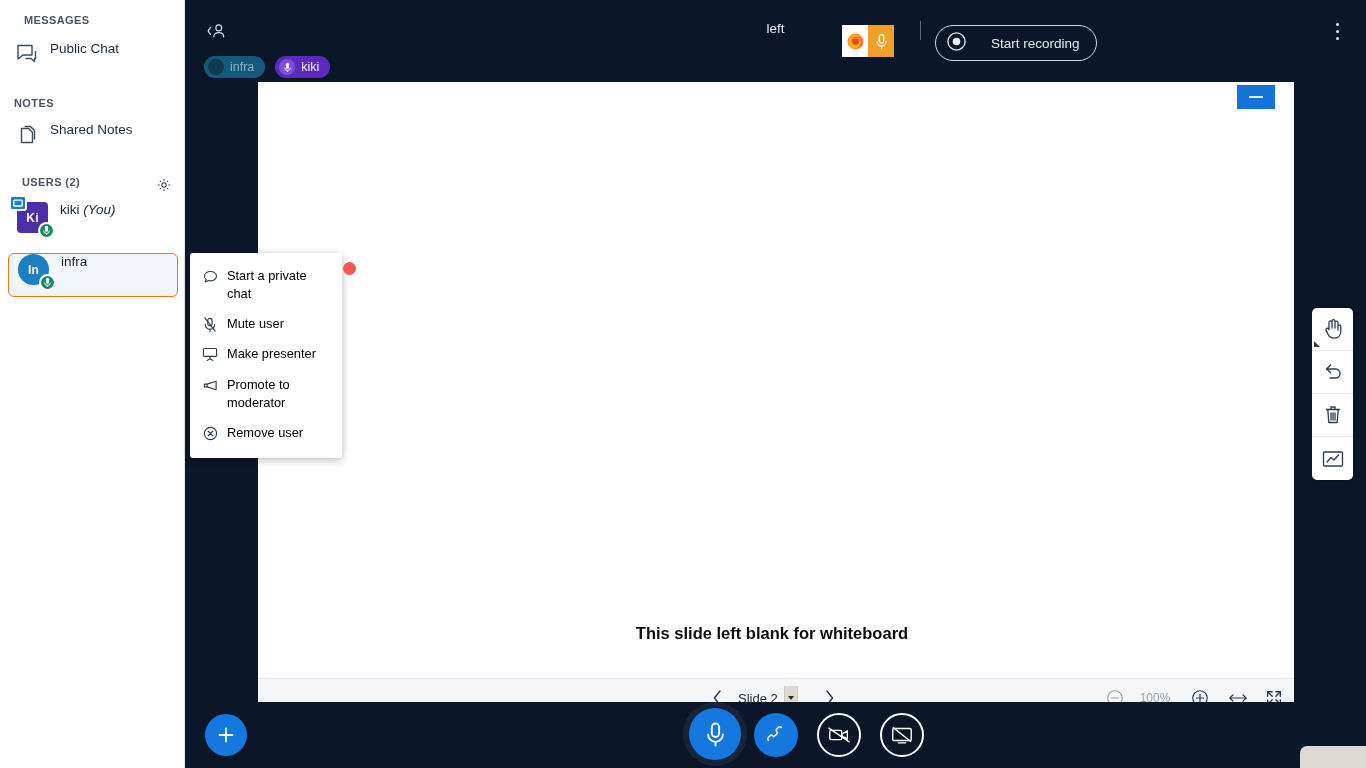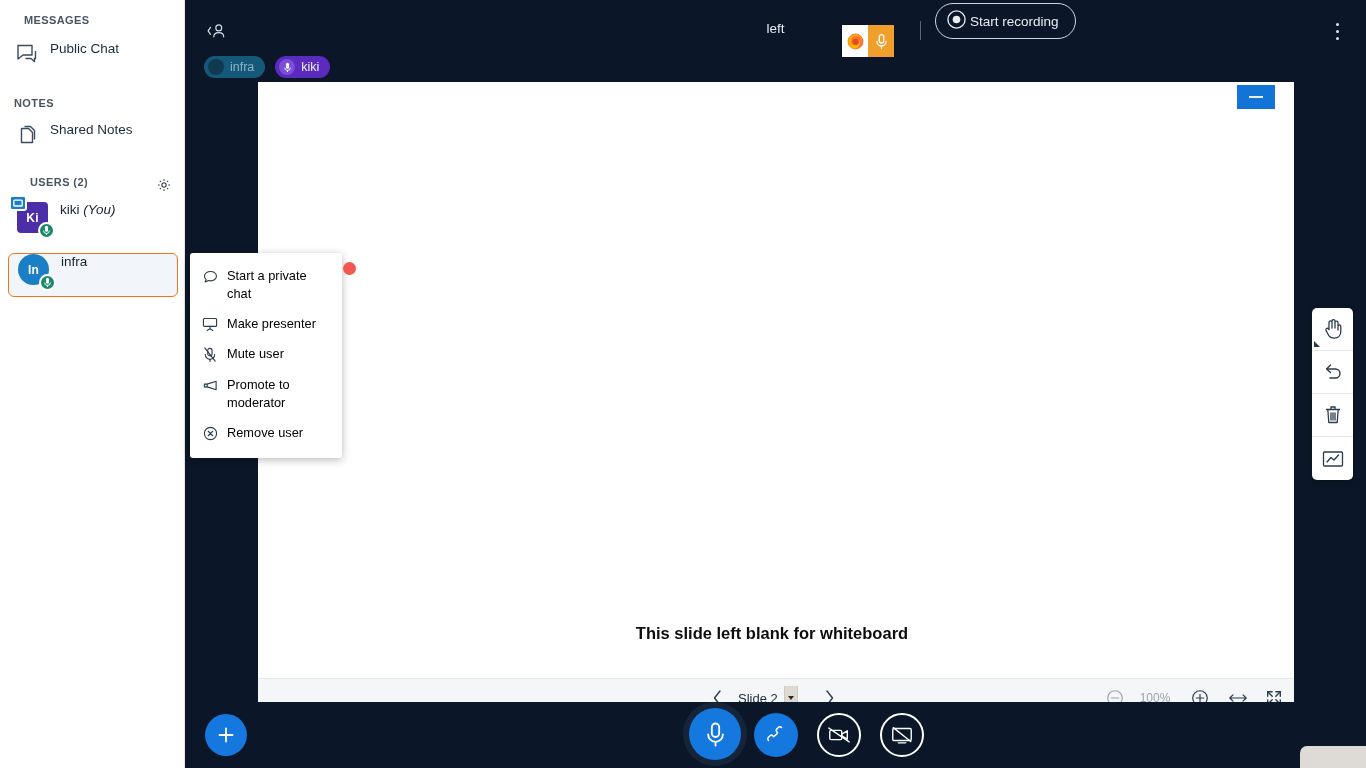--- a/index.html
+++ b/index.html
@@ -15,21 +15,21 @@
   #sidebar {
     position: absolute; left: 0; top: 0; width: 185px; height: 768px;
     background: #ffffff; border-right: 1px solid #e4e6e8;
   }
   .side-head {
     font-size: 11px; font-weight: bold; letter-spacing: .4px;
     color: #4a5561; padding: 0 14px; text-transform: uppercase;
   }
   #messages-head { position: absolute; top: 14px; left: 0; padding-left: 24px; }
   #notes-head    { position: absolute; top: 97px; left: 0; }
-  #users-head    { position: absolute; top: 176px; left: 16px; }
+  #users-head    { position: absolute; top: 176px; left: 8px; }
 
   .side-row {
     position: absolute; left: 6px; width: 173px; height: 40px;
     display: flex; gap: 10px; padding-left: 8px;
     border-radius: 5px; cursor: pointer;
   }
   #row-public-chat  { top: 41px; }
   #row-shared-notes { top: 122px; }
   .side-row .label { font-size: 13.5px; color: #1b2b3c; }
   .side-icon { width: 26px; height: 26px; display:block; color:#394b5d; }
@@ -82,23 +82,23 @@
     position:absolute; left: 735px; top: 21px; width:1px; height:19px; background:#5b6879;
   }
   #firefox-perm {
     position:absolute; left: 657px; top: 25px; width: 52px; height: 32px;
     display:flex; background:#ffffff; box-shadow:0 0 0 1px rgba(0,0,0,.15);
   }
   #firefox-perm .ff { width: 26px; height: 32px; display:flex; align-items:center; justify-content:center; background:#fff; }
   #firefox-perm .mic { width: 26px; height: 32px; display:flex; align-items:center; justify-content:center; background:#f0a02a; color:#fff; }
 
   #start-recording {
-    position:absolute; left: 750px; top: 3px; height: 36px; padding: 0 16px 0 10px;
+    position:absolute; left: 750px; top: 25px; height: 36px; padding: 0 16px 0 10px;
     border: 1px solid #cfd6de; border-radius: 18px; background: transparent;
-    display:flex; align-items:center; gap: 3px; cursor:pointer;
+    display:flex; align-items:center; gap: 24px; cursor:pointer;
     color:#e9edf1; font-size: 13.5px; font-family:"Liberation Sans", sans-serif;
   }
   #options-btn {
     position:absolute; right: 14px; top: 15px; width: 30px; height: 32px;
     display:flex; flex-direction:column; align-items:center; justify-content:center; gap:4px; cursor:pointer;
   }
   #options-btn span { width:3px; height:3px; border-radius:50%; background:#dfe4ea; display:block; }
 
   
   #chips { position:absolute; left: 204px; top: 56px; display:flex; gap: 10px; z-index: 4; }
@@ -448,40 +448,40 @@
     <div class="ctx-item">
       <span class="ctx-ico">
         <svg width="15" height="14" viewBox="0 0 16 15" fill="none" stroke="currentColor" stroke-width="1.2">
             <path d="M8 1.6c3.6 0 6.4 2.2 6.4 5s-2.8 5-6.4 5c-.8 0-1.5-.1-2.2-.3l-3.5 1.5 1-2.6C2 9.3 1.6 8 1.6 6.6c0-2.8 2.8-5 6.4-5z" stroke-linejoin="round"></path>
           </svg>
       </span>
       <span>Start a private chat</span>
     </div>
     <div class="ctx-item">
       <span class="ctx-ico">
-        <svg width="16" height="15" viewBox="0 0 17 16" fill="none" stroke="currentColor" stroke-width="1.2">
-          <rect x="1.5" y="1.6" width="14" height="8.4" rx="1"></rect>
-          <path d="M8.5 10v3M5.5 14.4l3-2 3 2" stroke-linecap="round" stroke-linejoin="round"></path>
-        </svg>
-      </span>
-      <span>Make presenter</span>
-    </div>
-    <div class="ctx-item">
-      <span class="ctx-ico">
         <svg width="14" height="16" viewBox="0 0 14 17" fill="none" stroke="currentColor" stroke-width="1.2">
           <rect x="4.6" y="1.4" width="4.6" height="8" rx="2.3"></rect>
           <path d="M2 8a5 5 0 0 0 10 0" stroke-linecap="round"></path>
           <path d="M7 13v2.5" stroke-linecap="round"></path>
           <path d="M1.5 1l11 14" stroke-linecap="round"></path>
         </svg>
       </span>
       <span>Mute user</span>
     </div>
     <div class="ctx-item">
       <span class="ctx-ico">
+        <svg width="16" height="15" viewBox="0 0 17 16" fill="none" stroke="currentColor" stroke-width="1.2">
+          <rect x="1.5" y="1.6" width="14" height="8.4" rx="1"></rect>
+          <path d="M8.5 10v3M5.5 14.4l3-2 3 2" stroke-linecap="round" stroke-linejoin="round"></path>
+        </svg>
+      </span>
+      <span>Make presenter</span>
+    </div>
+    <div class="ctx-item">
+      <span class="ctx-ico">
         <svg width="16" height="13" viewBox="0 0 17 13" fill="none" stroke="currentColor" stroke-width="1.2">
           <path d="M15 2L5.5 5v3L15 11z" stroke-linejoin="round"></path>
           <path d="M5.5 5H2.5v3h3" stroke-linejoin="round"></path>
         </svg>
       </span>
       <span>Promote to moderator</span>
     </div>
     <div class="ctx-item">
       <span class="ctx-ico">
         <svg width="15" height="15" viewBox="0 0 16 16" fill="none" stroke="currentColor" stroke-width="1.2">

